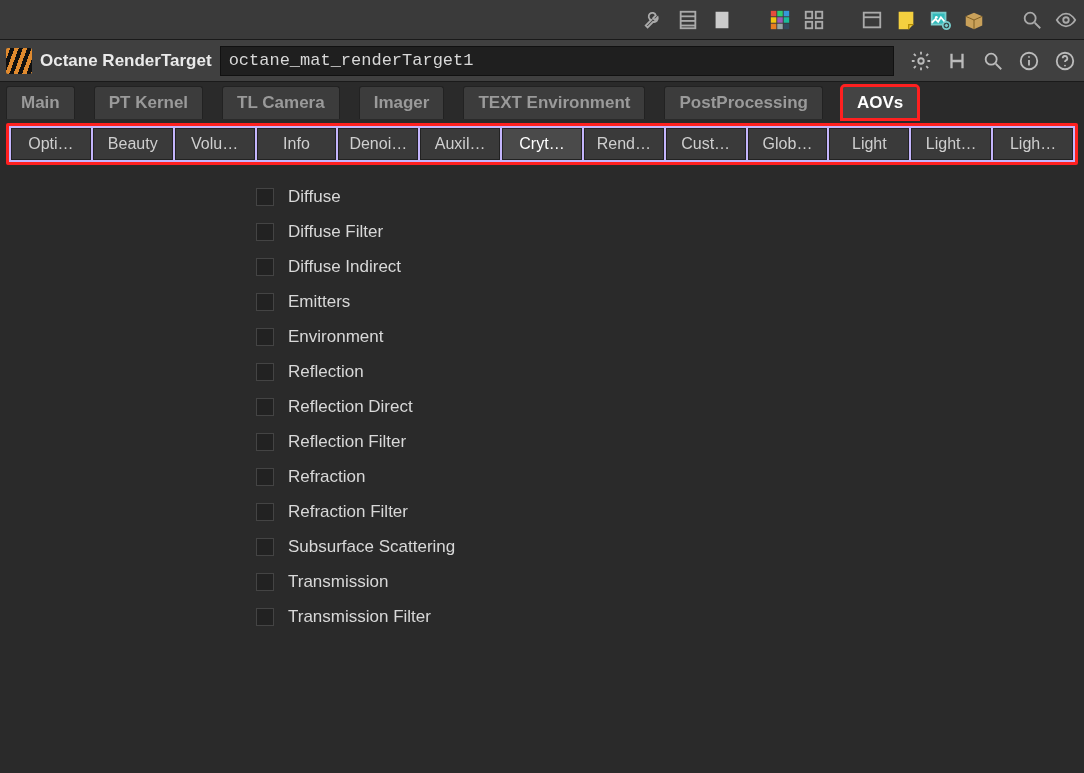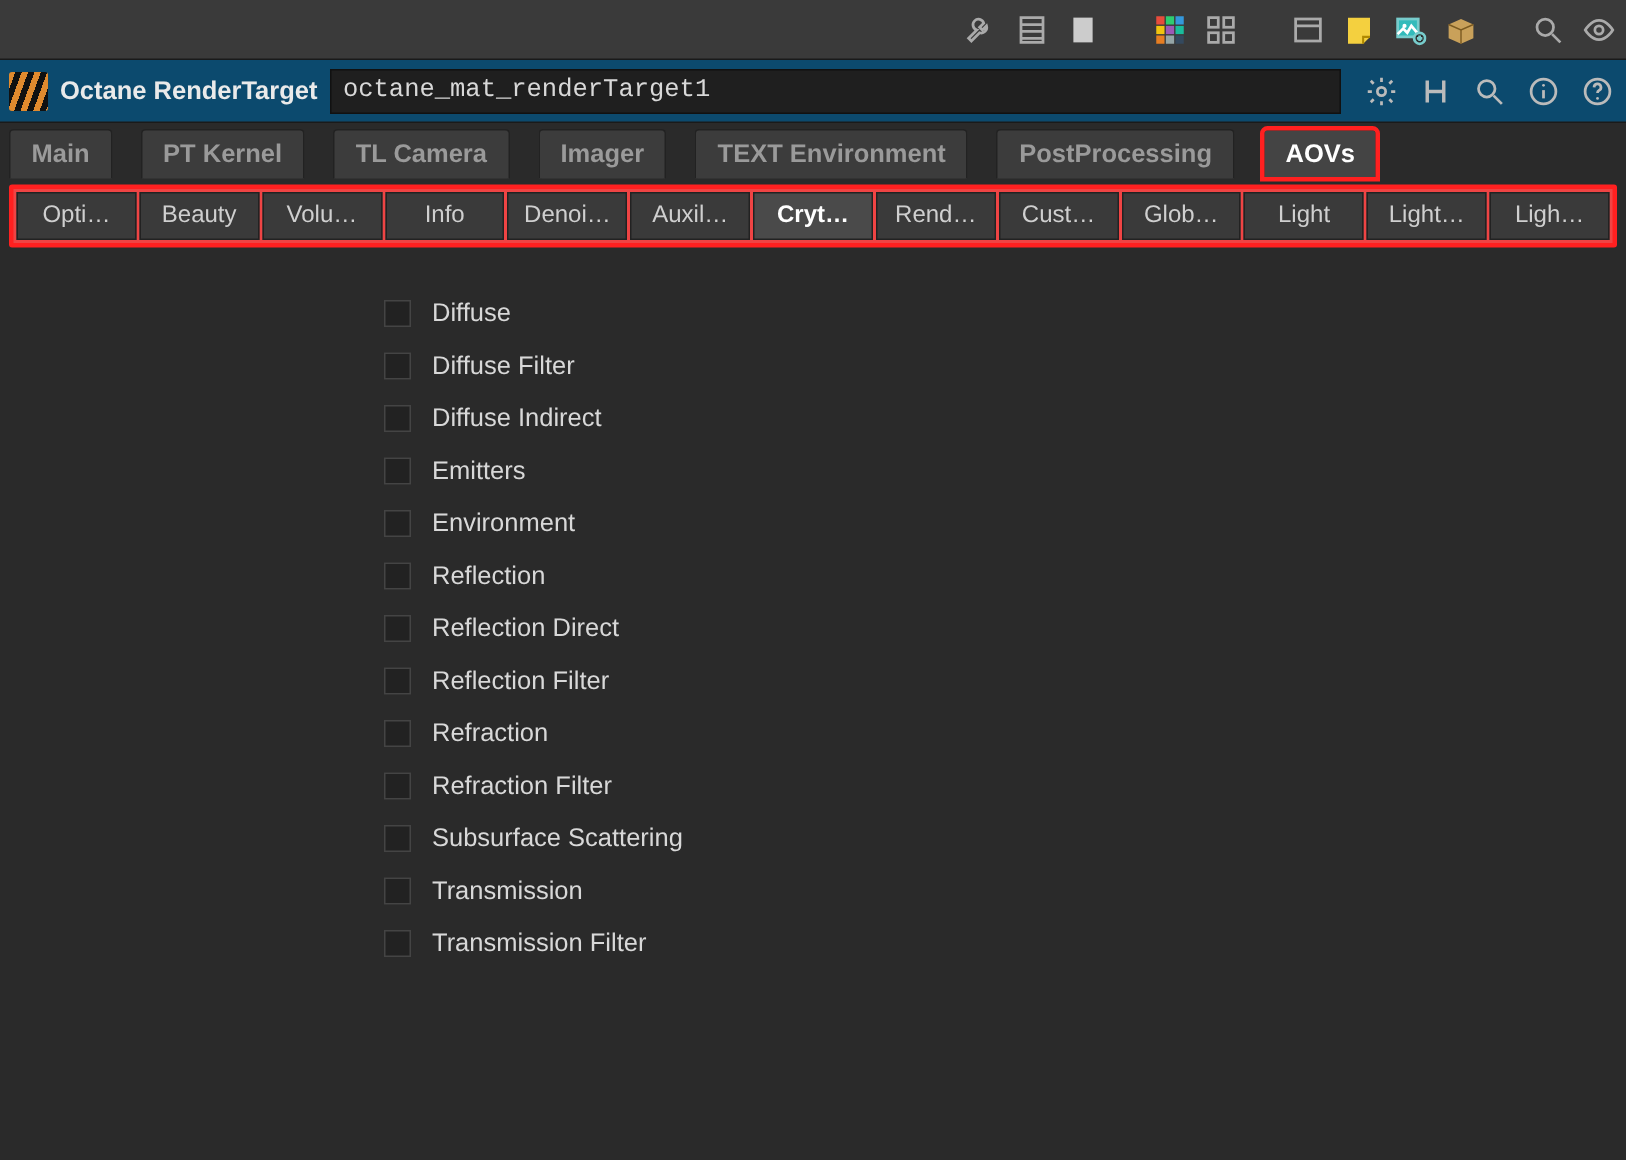--- a/index.html
+++ b/index.html
@@ -26,21 +26,21 @@
   .tbicon {
     width: 28px; height: 28px;
     display: flex; align-items: center; justify-content: center;
     cursor: pointer;
   }
   .tbicon svg { width: 22px; height: 22px; }
   .tbgap { width: 18px; }
 
   .titlebar {
     height: 42px;
-    background: #0c4a6e;
+    background: #404040;
     display: flex;
     align-items: center;
     padding: 2px 6px;
     gap: 8px;
     border-bottom: 1px solid #1a1a1a;
   }
   .titlebar .logo {
     width: 26px; height: 26px;
     background: repeating-linear-gradient(110deg,#e08a2e 0 4px,#111 4px 8px);
     border-radius: 2px;
@@ -90,25 +90,25 @@
   .tab.active {
     background: #444;
     color: #fff;
   }
   .tab.highlight {
     outline: 3px solid #ff2020;
     outline-offset: -1px;
   }
 
   .subtabs-wrap {
-    margin: 4px 6px 16px 6px;
+    margin: 4px 6px 4px 6px;
     border: 3px solid #ff2020;
     border-radius: 2px;
     padding: 2px;
-    background: #ef4444;
+    background: #c4b5fd;
   }
   .subtabs {
     display: flex;
     gap: 2px;
   }
   .subtab {
     flex: 1 1 0;
     min-width: 0;
     background: #3a3a3a;
     border: 1px solid #222;
@@ -117,21 +117,21 @@
     font-size: 16px;
     cursor: pointer;
     text-align: center;
     white-space: nowrap;
     overflow: hidden;
     text-overflow: ellipsis;
   }
   .subtab.selected {
     background: #4a4a4a;
     color: #fff;
-    font-weight: bold;
+    font-weight: normal;
   }
 
   .content {
     padding: 10px 0 0 256px;
     text-align: center;
   }
   .check-row {
     display: flex;
     align-items: center;
     height: 35px;

